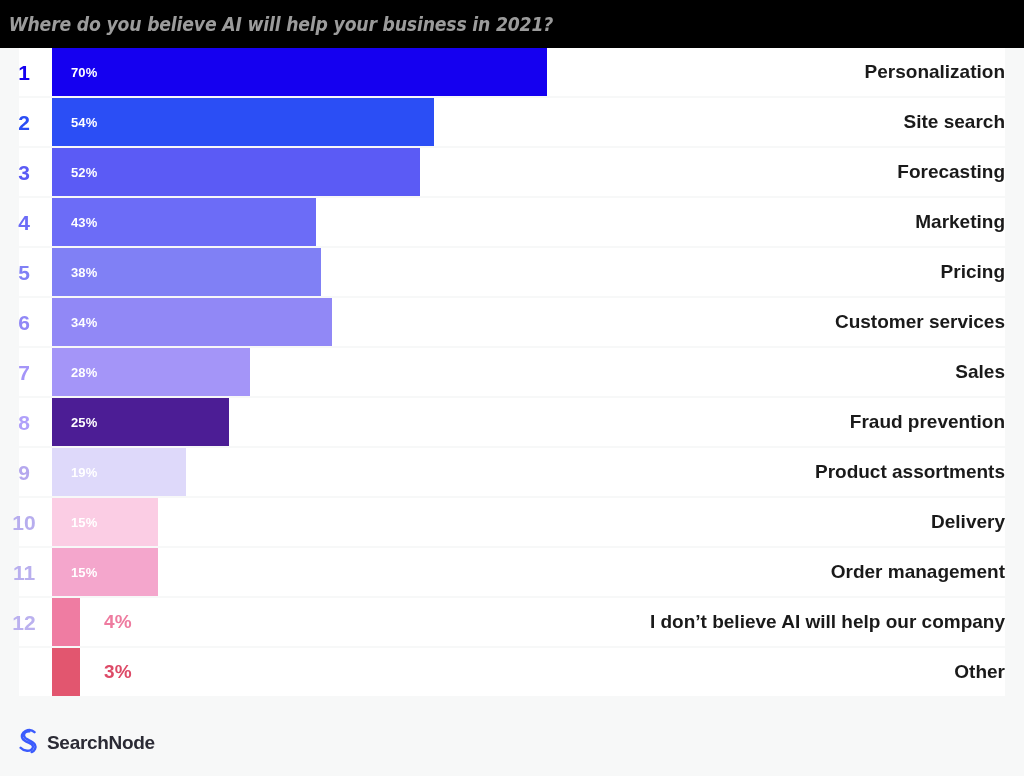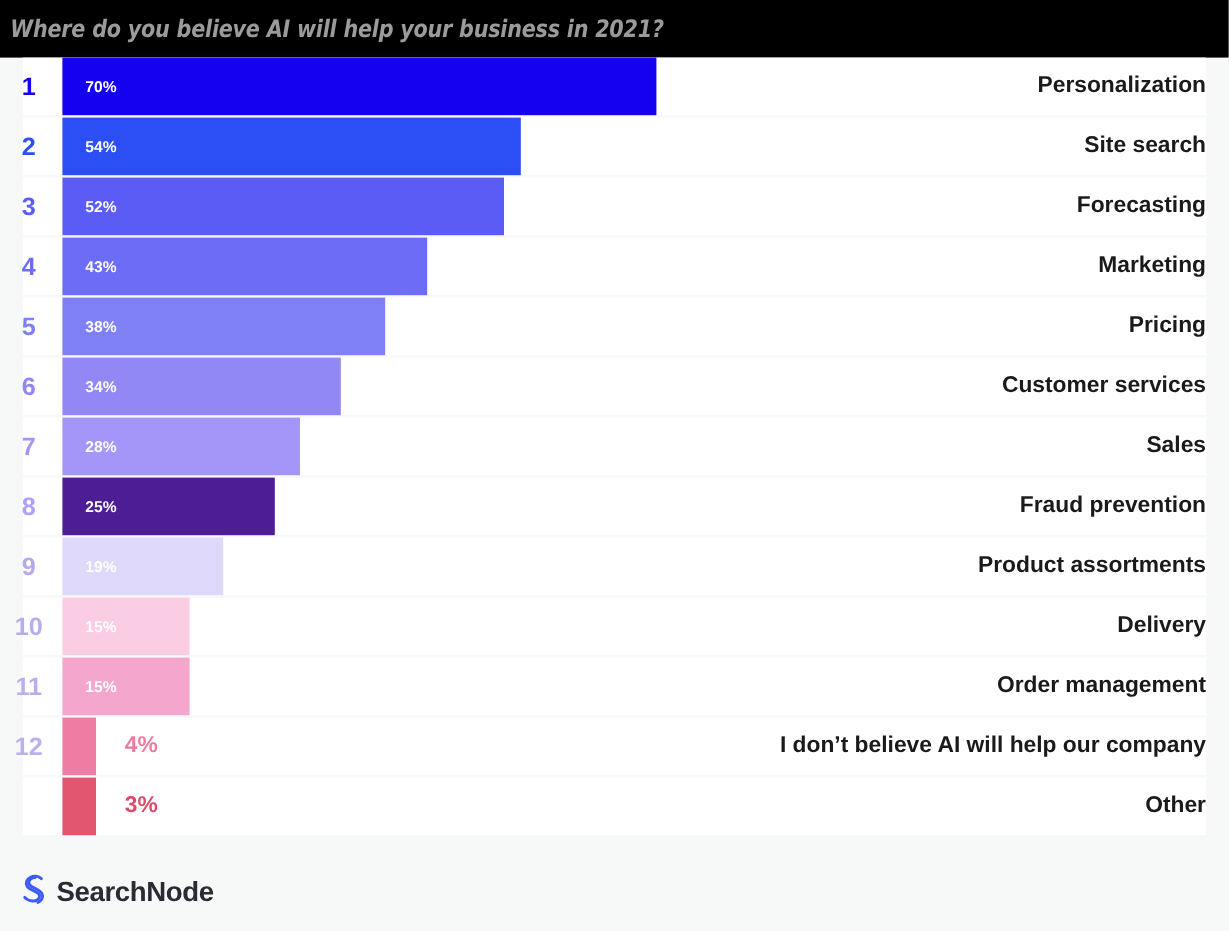--- a/index.html
+++ b/index.html
@@ -110,21 +110,21 @@
   
   #footer {
     position:absolute;
     left:0; top:710px;
     width:1024px; height:66px;
     display:flex; align-items:center;
     padding-left:16px;
   }
   #logo-mark { flex:0 0 auto; display:block; }
   #logo-text {
-    font-size:23px;
+    font-size:19px;
     font-weight:700;
     color:#2b2b35;
     letter-spacing:-0.3px;
     margin-left:7px;
   }
 </style>
 </head>
 <body>
 
 <div id="page">
@@ -161,41 +161,41 @@
           <div class="bar" style="width: 368px; background: rgb(91, 91, 245);">
             <span class="bar-value" style="color: rgb(255, 255, 255);">52%</span>
           </div>
           <div class="cat-label" style="color: rgb(26, 26, 26);">Forecasting</div>
         </div>
       </div>
       <div class="row">
         <div class="row-bg" style="background: rgb(255, 255, 255);"></div>
         <div class="rank" style="color: rgb(108, 108, 247);">4</div>
         <div class="bar-area">
-          <div class="bar" style="width: 304px; background: rgb(108, 108, 247);">
+          <div class="bar" style="width: 264px; background: rgb(108, 108, 247);">
             <span class="bar-value" style="color: rgb(255, 255, 255);">43%</span>
           </div>
           <div class="cat-label" style="color: rgb(26, 26, 26);">Marketing</div>
         </div>
       </div>
       <div class="row">
         <div class="row-bg" style="background: rgb(255, 255, 255);"></div>
         <div class="rank" style="color: rgb(128, 128, 245);">5</div>
         <div class="bar-area">
           <div class="bar" style="width: 269px; background: rgb(128, 128, 245);">
             <span class="bar-value" style="color: rgb(255, 255, 255);">38%</span>
           </div>
           <div class="cat-label" style="color: rgb(26, 26, 26);">Pricing</div>
         </div>
       </div>
       <div class="row">
         <div class="row-bg" style="background: rgb(255, 255, 255);"></div>
         <div class="rank" style="color: rgb(145, 136, 246);">6</div>
         <div class="bar-area">
-          <div class="bar" style="width: 232px; background: rgb(145, 136, 246);">
+          <div class="bar" style="width: 280px; background: rgb(145, 136, 246);">
             <span class="bar-value" style="color: rgb(255, 255, 255);">34%</span>
           </div>
           <div class="cat-label" style="color: rgb(26, 26, 26); margin-left: 40px;">Customer services</div>
         </div>
       </div>
       <div class="row">
         <div class="row-bg" style="background: rgb(255, 255, 255);"></div>
         <div class="rank" style="color: rgb(164, 149, 248);">7</div>
         <div class="bar-area">
           <div class="bar" style="width: 198px; background: rgb(164, 149, 248);">

